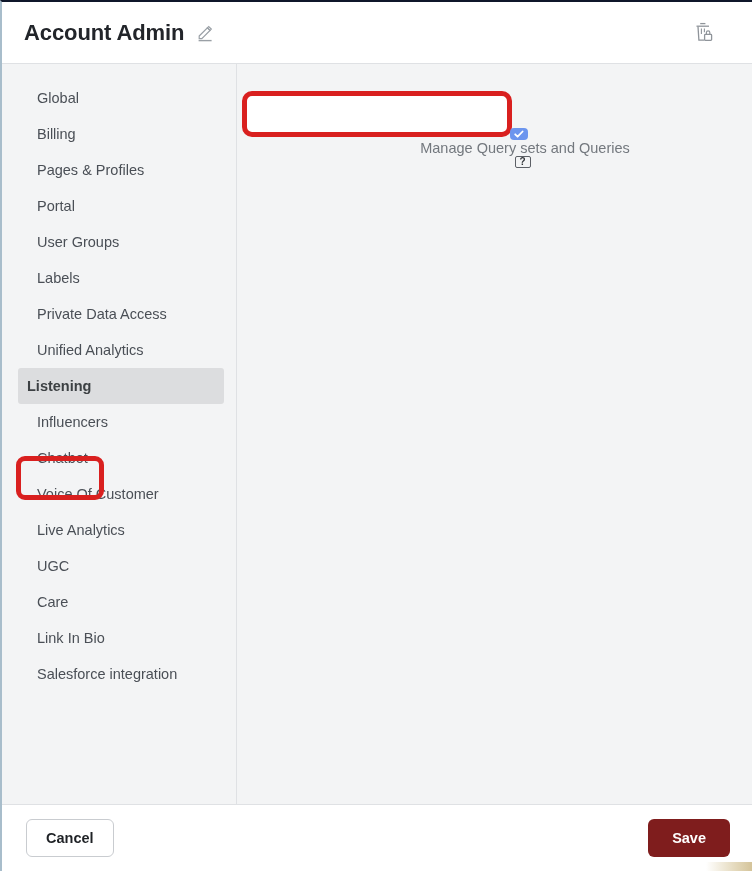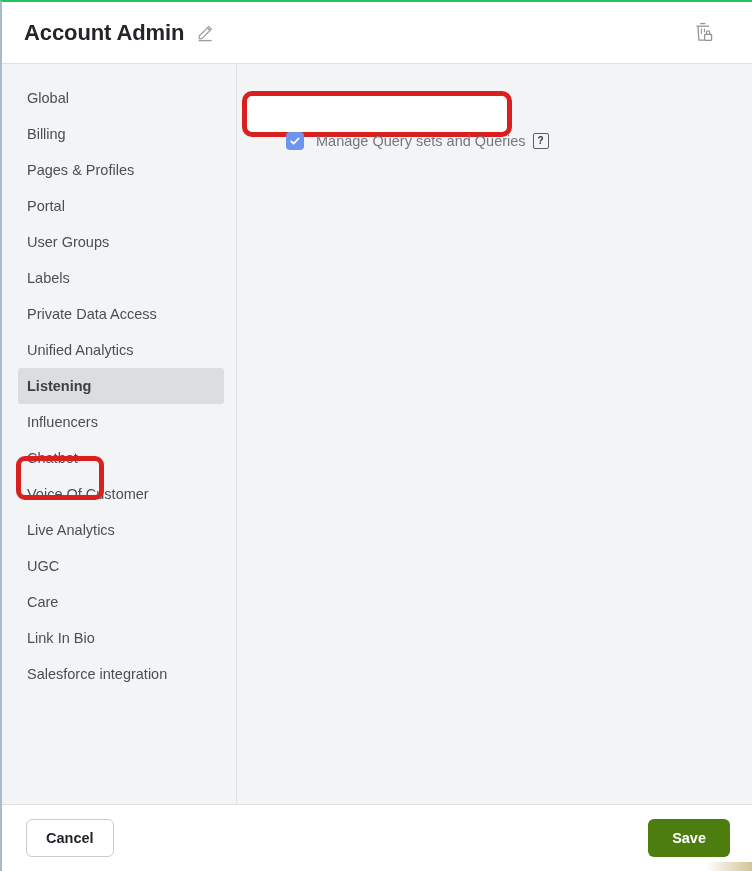--- a/index.html
+++ b/index.html
@@ -13,21 +13,21 @@
     font-family: "Liberation Sans", sans-serif;
     overflow: hidden;
   }
 
   .modal {
     position: absolute;
     left: 0; top: 0;
     width: 752px;
     height: 871px;
     background: #ffffff;
-    border-top: 2px solid #22c55e;
+    border-top: 2px solid #0f172a;
     border-left: 2px solid #a8bdcb;
     box-sizing: border-box;
     display: flex;
     flex-direction: column;
   }
 
   
   .modal-header {
     height: 62px;
     min-height: 62px;
@@ -80,21 +80,21 @@
     background: #f3f4f5;
     border-right: 1px solid #dfe1e4;
     padding-top: 16px;
     box-sizing: border-box;
     position: relative;
   }
   .nav-item {
     height: 36px;
     display: flex;
     align-items: center;
-    padding-left: 25px;
+    padding-left: 35px;
     font-size: 14.5px;
     color: #4a4f56;
     cursor: pointer;
     box-sizing: border-box;
     margin: 0 12px 0 0;
     border-radius: 3px;
   }
   .nav-item.active {
     background: #dcdddf;
     color: #3c4043;
@@ -129,20 +129,21 @@
     font-size: 11px;
     font-weight: bold;
     color: #4c5056;
     letter-spacing: 0.7px;
     margin-bottom: 16px;
   }
   .perm-row {
     display: flex;
     align-items: center;
     height: 26px;
+    flex-direction: column;
   }
   .checkbox {
     width: 18px;
     height: 18px;
     min-width: 18px;
     border-radius: 4px;
     background: #6c95ee;
     display: inline-flex;
     align-items: center;
     justify-content: center;
@@ -214,21 +215,21 @@
     border-radius: 6px;
     padding: 10px 19px;
     cursor: pointer;
   }
   .footer-spacer { flex: 1 1 auto; }
   .btn-save {
     font-family: "Liberation Sans", sans-serif;
     font-size: 14.5px;
     font-weight: bold;
     color: #ffffff;
-    background: #4d7c0f;
+    background: #7f1d1d;
     border: none;
     border-radius: 6px;
     padding: 11px 24px;
     cursor: pointer;
   }
   .corner-artifact {
     position: absolute;
     right: 0;
     bottom: 0;
     width: 46px;

